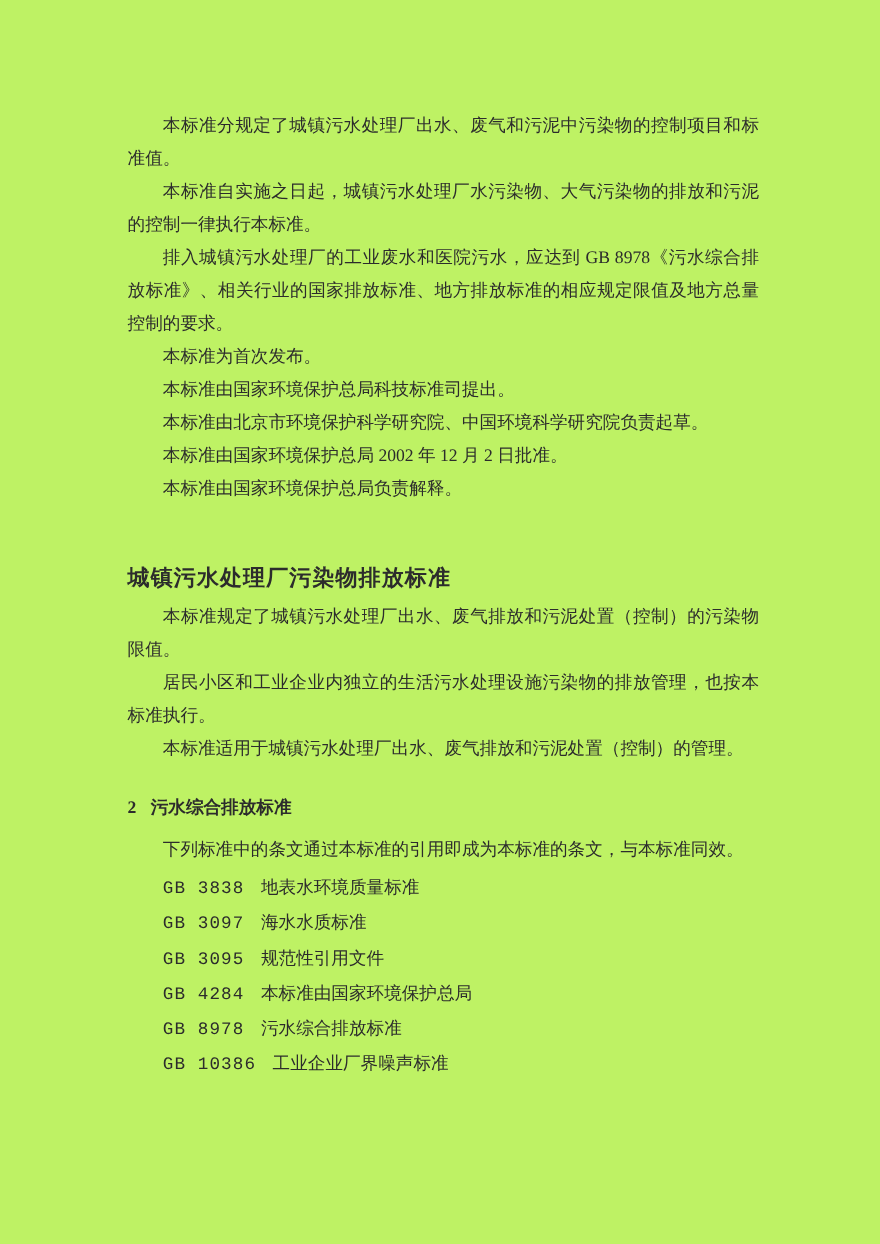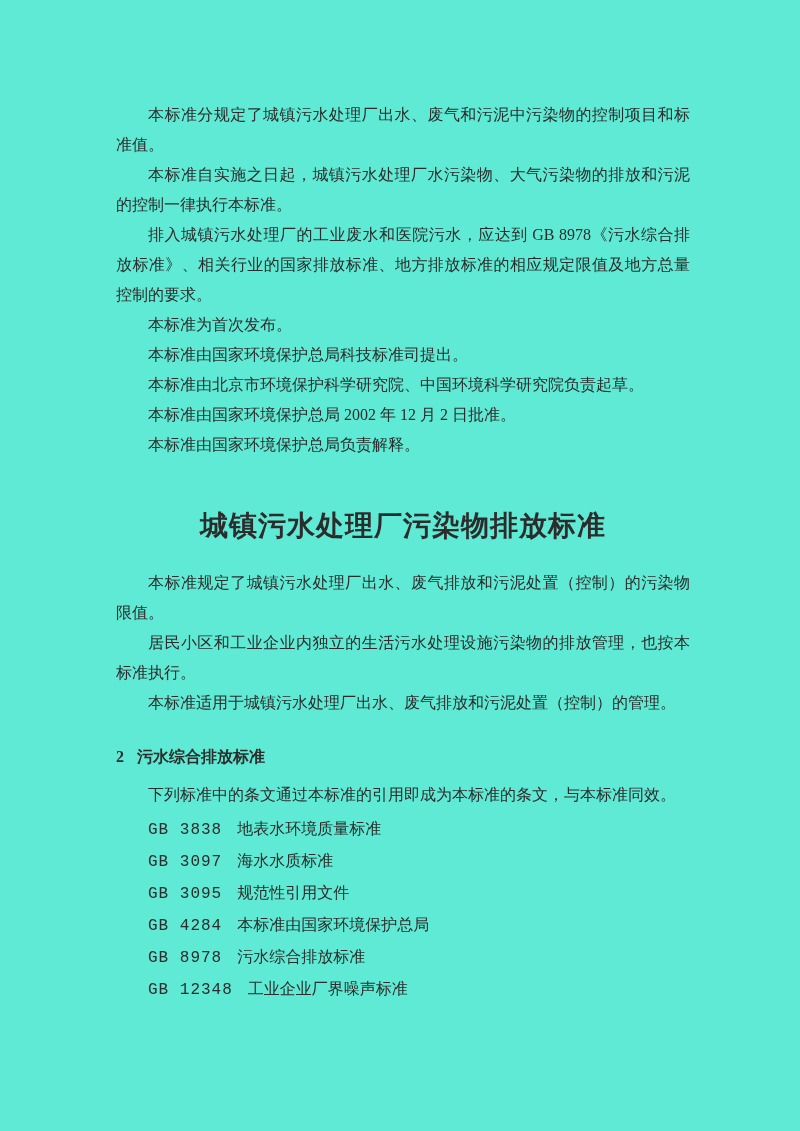--- a/index.html
+++ b/index.html
@@ -5,40 +5,39 @@
   html, body {
     margin: 0;
     padding: 0;
     background: #ffffff;
   }
   .page {
     position: relative;
     width: 800px;
     height: 1131px;
     margin: 0 auto;
-    background: #5eead4;
+    background: #bef264;
     box-sizing: border-box;
     padding: 100px 110px 0 116px;
     overflow: hidden;
     font-family: "Liberation Serif", "DejaVu Serif", serif;
     color: #2c2c2c;
     font-size: 16px;
     line-height: 30px;
   }
   .para {
     margin: 0;
     text-align: justify;
     text-indent: 32px;
   }
   .doc-title {
-    margin: 50px 0 26px 0;
-    font-size: 28px;
+    margin: 50px 0 4px 0;
+    font-size: 20px;
     line-height: 32px;
     font-weight: bold;
-    text-align: center;
     letter-spacing: 1px;
   }
   .sec-heading {
     margin: 12px 0 8px 0;
     font-weight: bold;
     line-height: 30px;
   }
   .sec-heading.second {
     margin-top: 24px;
   }
@@ -101,18 +100,18 @@
       <div class="ref-row">
         <span class="ref-code">GB 3095</span><span>规范性引用文件</span>
       </div>
       <div class="ref-row">
         <span class="ref-code">GB 4284</span><span>本标准由国家环境保护总局</span>
       </div>
       <div class="ref-row">
         <span class="ref-code">GB 8978</span><span>污水综合排放标准</span>
       </div>
       <div class="ref-row">
-        <span class="ref-code">GB 12348</span><span>工业企业厂界噪声标准</span>
+        <span class="ref-code">GB 10386</span><span>工业企业厂界噪声标准</span>
       </div>
     </div>
   </section>
 
 </div>
 
 </body></html>

